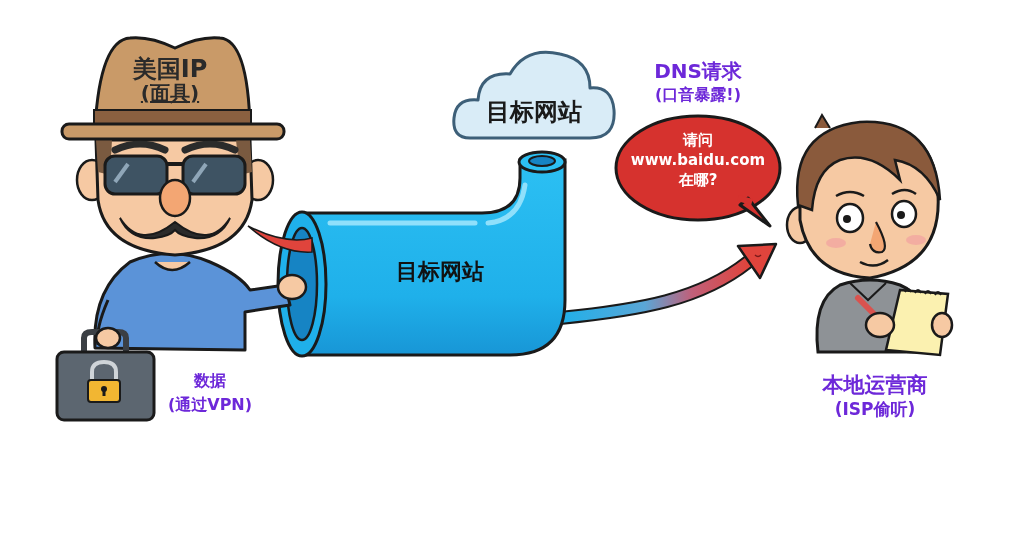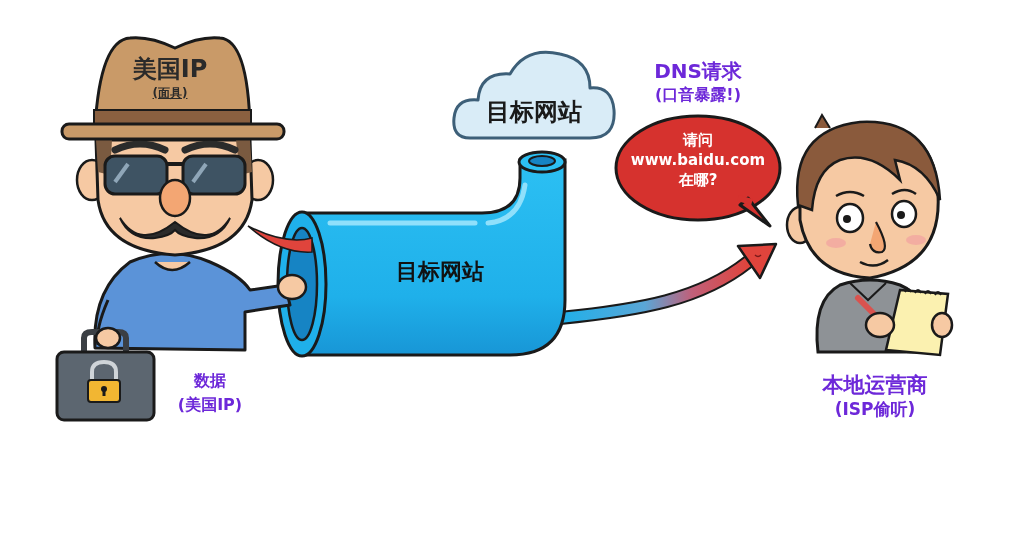--- a/index.html
+++ b/index.html
@@ -4,21 +4,21 @@
 <style>
   html, body { margin: 0; padding: 0; background: #ffffff; }
   body { width: 1024px; height: 559px; position: relative; overflow: hidden;
          font-family: "DejaVu Sans", "Liberation Sans", sans-serif; }
   #stage { position: absolute; left: 0; top: 0; width: 1024px; height: 559px; }
   .label { position: absolute; text-align: center; color: #6d28d9; font-weight: bold; white-space: nowrap; }
   .label .main { display: block; font-size: 20px; line-height: 26px; }
   .label .sub { display: block; font-size: 16px; line-height: 22px; }
   .hat-label { left: 110px; top: 56px; width: 120px; color: #2a2a2a; }
   .hat-label .main { font-size: 24px; }
-  .hat-label .sub { font-size: 12px; text-decoration: underline; }
+  .hat-label .sub { font-size: 20px; text-decoration: underline; }
   .cloud-label { left: 474px; top: 96px; width: 120px; font-size: 24px; font-weight: bold; color: #1a1a1a; text-align:center; position:absolute; }
   .dns-label { left: 618px; top: 58px; width: 160px; }
   .dns-label .main { font-size: 20px; }
   .dns-label .sub { font-size: 16px; }
   .bubble-text { position: absolute; left: 620px; top: 130px; width: 156px; text-align: center; color: #ffffff; font-size: 15px; line-height: 20px; font-weight: bold; }
   .tunnel-label { position: absolute; left: 370px; top: 257px; width: 140px; text-align: center; font-size: 22px; font-weight: bold; color: #111; }
   .data-label { left: 150px; top: 368px; width: 120px; }
   .data-label .main { font-size: 16px; }
   .data-label .sub { font-size: 16px; }
   .isp-label { left: 790px; top: 372px; width: 170px; }
@@ -168,20 +168,20 @@
   <div class="bubble-text">
     <div>请问</div>
     <div>www.baidu.com</div>
     <div>在哪?</div>
   </div>
 
   <div class="tunnel-label">目标网站</div>
 
   <div class="label data-label">
     <span class="main">数据</span>
-    <span class="sub">(美国IP)</span>
+    <span class="sub">(通过VPN)</span>
   </div>
 
   <div class="label isp-label">
     <span class="main">本地运营商</span>
     <span class="sub">(ISP偷听)</span>
   </div>
 </div>
 
 </body></html>

